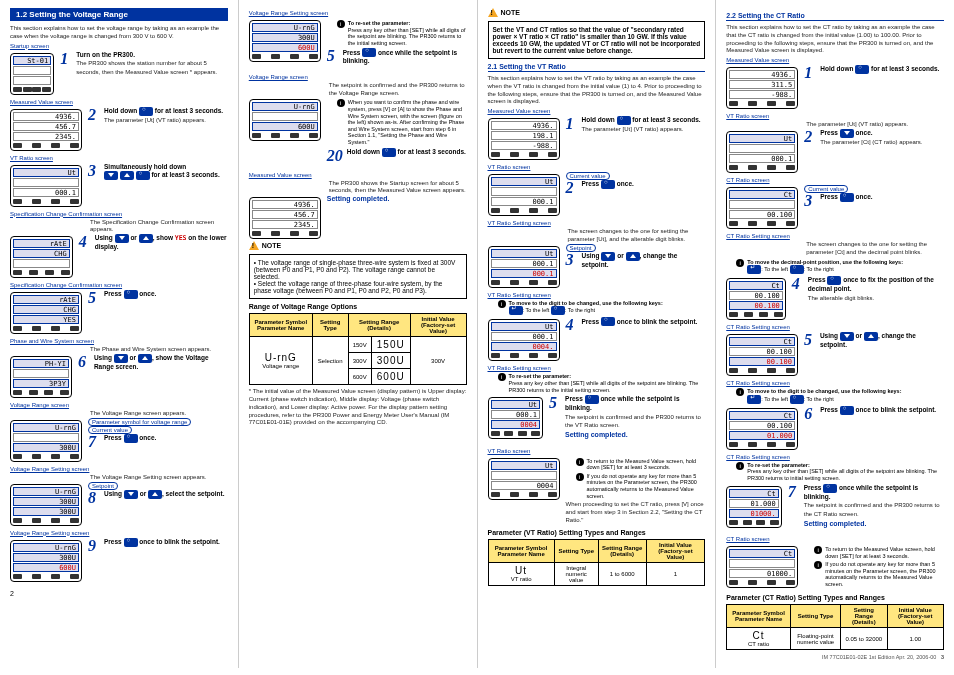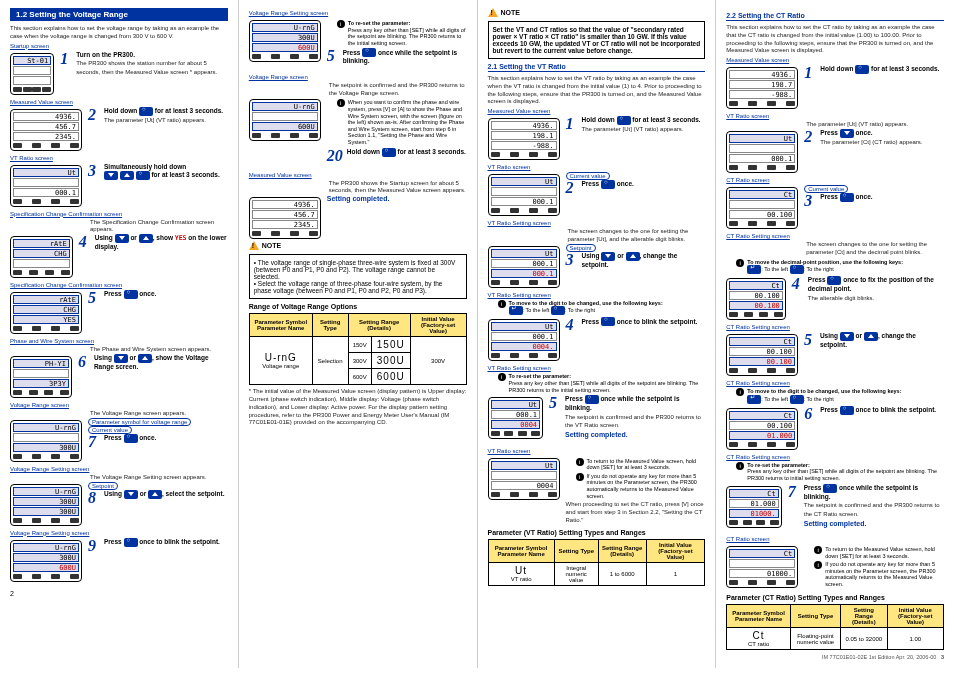--- a/index.html
+++ b/index.html
@@ -509,21 +509,21 @@
 </div>
 
 <div class="col">
  <div class="sub-hdr">2.2    Setting the CT Ratio</div>
  <div class="small">This section explains how to set the CT ratio by taking as an example the case that the CT ratio is changed from the initial value (1.00) to 100.00. Prior to proceeding to the following steps, ensure that the PR300 is turned on, and the Measured Value screen is displayed.</div>
 
  <div class="screen-label">Measured Value screen</div>
  <div class="row">
   <div class="device">
    <div class="lcd">4936.</div>
-   <div class="lcd">198.7</div>
+   <div class="lcd">311.5</div>
    <div class="lcd">-988.</div>
    <div class="btns">
             <span class="btn"></span>
             <span class="btn"></span>
             <span class="btn"></span>
             <span class="btn"></span>
           </div>
   </div>
   <div class="step">
           <div class="step-num">1</div>

